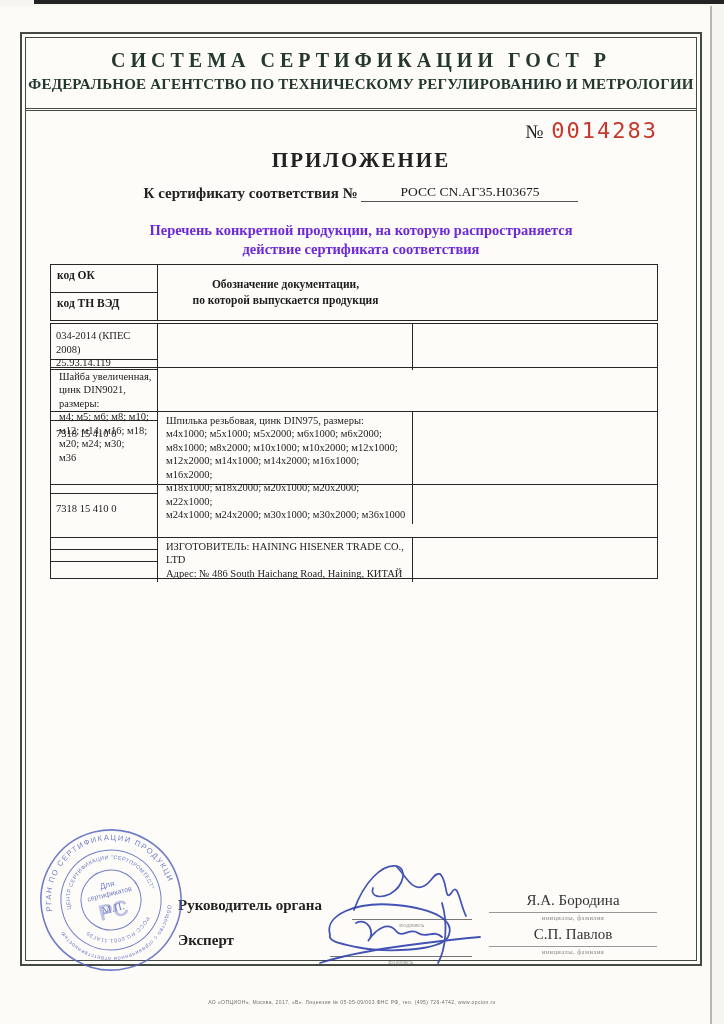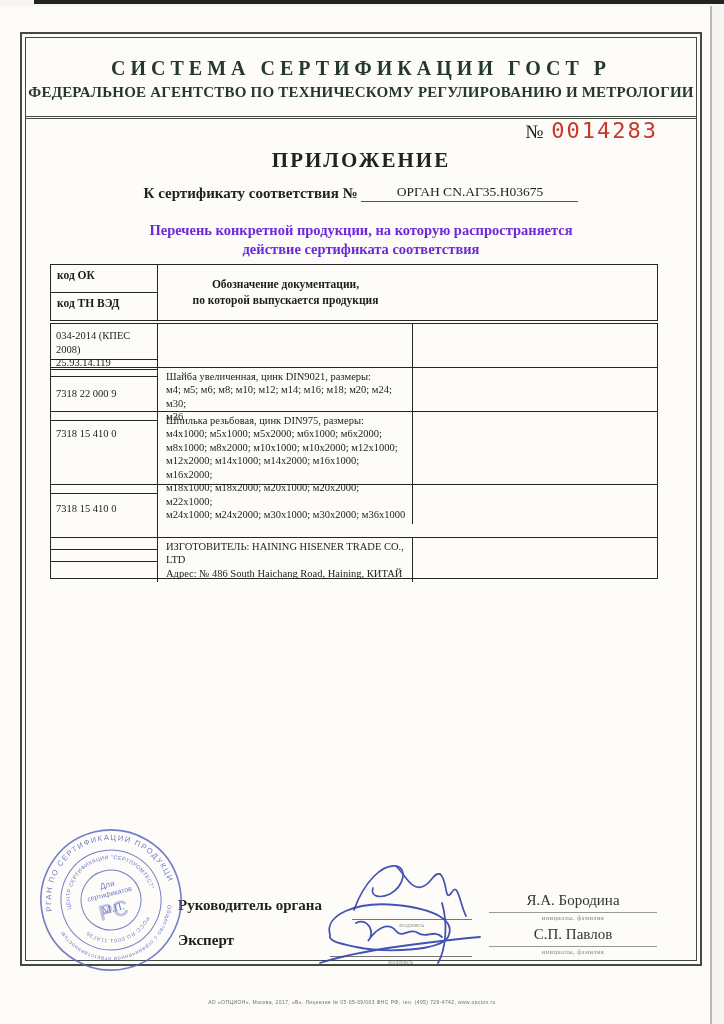--- a/index.html
+++ b/index.html
@@ -5,21 +5,21 @@
   html,body{margin:0;padding:0;background:#e9e8e4;}
   #canvas{position:relative;width:724px;height:1024px;background:#f6f5f1;overflow:hidden;
           font-family:"Liberation Serif", serif;color:#1c1c1c;}
   .paper{position:absolute;left:0;top:6px;right:14px;bottom:0;background:#fcfbf7;}
   .scan-topline{position:absolute;left:34px;top:0;right:0;height:4px;background:#232323;}
   .scan-rightline{position:absolute;top:6px;bottom:0;right:12px;width:2px;background:#b9b8b2;}
 
   .frame{position:absolute;left:20px;top:32px;width:678px;height:930px;border:2px solid #434a42;background:#fdfcf9;}
   .frame-inner{position:absolute;left:3px;top:3px;right:3px;bottom:3px;border:1px solid #434a42;}
 
-  .cert-header{position:absolute;left:0;right:0;top:8px;height:70px;border-bottom:3px double #434a42;text-align:center;}
+  .cert-header{position:absolute;left:0;right:0;top:0;height:70px;border-bottom:3px double #434a42;text-align:center;}
   .hdr1{margin-top:11px;font-size:20px;font-weight:bold;letter-spacing:5px;color:#24382c;}
   .hdr2{margin-top:4px;font-size:15px;font-weight:bold;letter-spacing:0.2px;color:#24382c;}
 
   .form-no{position:absolute;top:80px;right:38px;display:flex;align-items:baseline;gap:8px;}
   .form-no .nsign{font-size:19px;color:#222;}
   .form-no .digits{font-family:"DejaVu Sans Mono", monospace;font-size:22px;letter-spacing:2px;color:#c8372b;}
 
   .doc-title{position:absolute;top:110px;left:0;right:0;text-align:center;
              font-size:21px;font-weight:bold;letter-spacing:2px;color:#222;}
 
@@ -83,21 +83,21 @@
 
       <div class="form-no">
         <span class="nsign">№</span>
         <span class="digits">0014283</span>
       </div>
 
       <div class="doc-title">ПРИЛОЖЕНИЕ</div>
 
       <div class="cert-line">
         <span class="lbl">К сертификату соответствия №</span>
-        <span class="val">ОРГАН CN.АГ35.Н03675</span>
+        <span class="val">РОСС CN.АГ35.Н03675</span>
       </div>
 
       <div class="subtitle pre">Перечень конкретной продукции,  на которую распространяется
 действие сертификата соответствия</div>
 
       <div class="tbl">
         <div class="tbl-head">
           <div class="th th-c1">
             <div class="half top">код ОК</div>
             <div class="half">код ТН ВЭД</div>
@@ -111,24 +111,20 @@
             <div class="c1">
               <div class="strip codetxt pre" style="height:28px;">034-2014 (КПЕС 2008)
 25.93.14.119</div>
               <div class="strip" style="height:9px;"></div>
             </div>
             <div class="c2 pre"></div>
             <div class="c3"></div>
           </div>
 
           <div class="trow" style="height:44px;">
-            <div class="c1">
-              <div class="strip" style="height:8px;"></div>
-              <div class="codetxt" style="padding-top:10px;">7318 22 000 9</div>
-            </div>
             <div class="c2 pre">Шайба увеличенная, цинк DIN9021, размеры:
 м4; м5; м6; м8; м10; м12; м14; м16; м18; м20; м24;  м30;
 м36</div>
             <div class="c3"></div>
           </div>
 
           <div class="trow" style="height:73px;">
             <div class="c1">
               <div class="strip" style="height:8px;"></div>
               <div class="codetxt" style="padding-top:6px;">7318 15 410 0</div>

